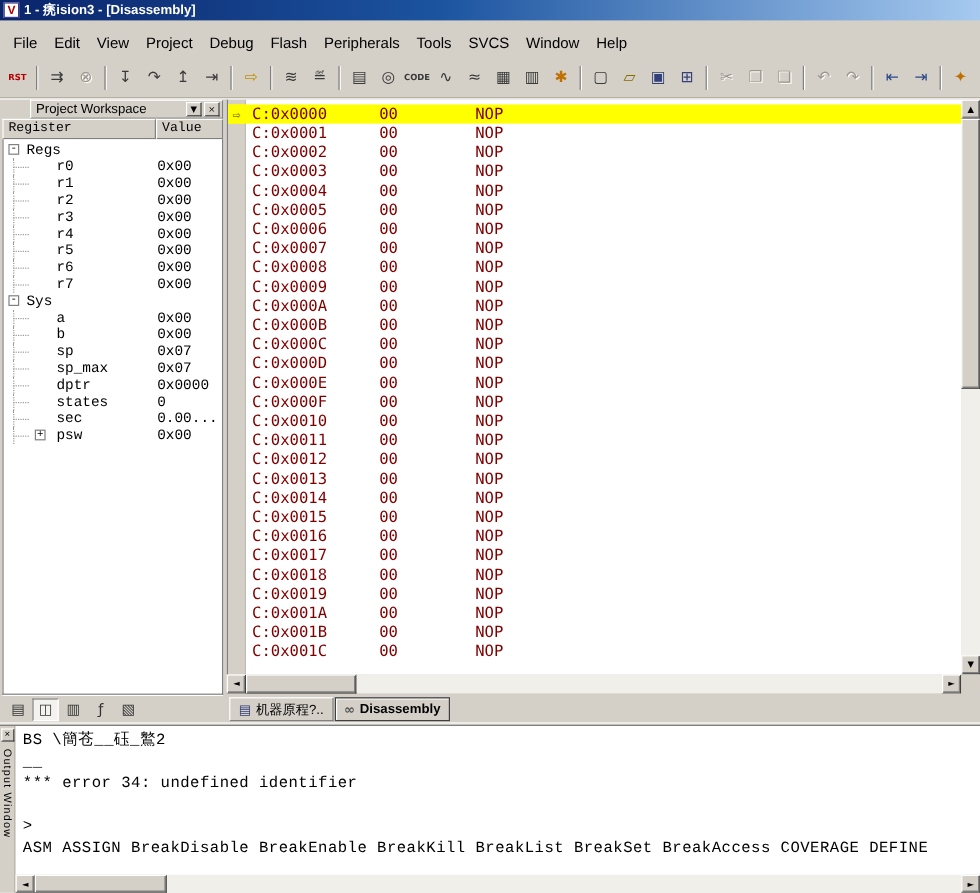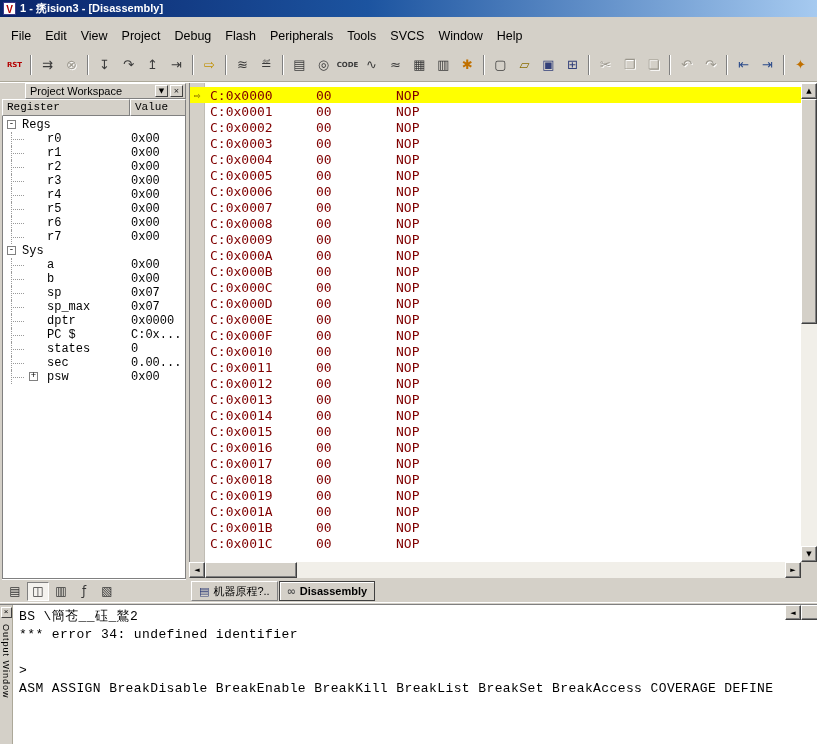--- a/index.html
+++ b/index.html
@@ -82,21 +82,21 @@
   .doc-tab.active{border-color:#404040;box-shadow:inset 1px 1px 0 #fff;font-weight:bold;}
   .doc-tab-icon{font-family:"DejaVu Sans",sans-serif;font-size:11px;color:#33407a;}
   .doc-tab.active .doc-tab-icon{color:#555;}
 
   
   .outsplit{height:3px;flex:0 0 auto;background:#d4d0c8;border-top:1px solid #fff;border-bottom:1px solid #808080;}
   .output{height:139px;flex:0 0 auto;display:flex;background:#fff;}
   .out-strip{width:13px;flex:0 0 auto;background:#d4d0c8;display:flex;flex-direction:column;align-items:center;border-right:1px solid #aca899;}
   .out-close{width:11px;height:11px;margin-top:2px;background:#d4d0c8;border:1px solid;border-color:#fff #404040 #404040 #fff;font-size:8px;line-height:8px;text-align:center;color:#000;}
   .out-label{writing-mode:vertical-rl;font-size:9px;color:#000;margin-top:6px;letter-spacing:1px;white-space:nowrap;}
-  .out-main{flex:1 1 auto;min-width:0;display:flex;flex-direction:row;}
+  .out-main{flex:1 1 auto;min-width:0;display:flex;flex-direction:column;}
   .out-text{flex:1 1 auto;min-height:0;background:#fff;font-family:"Liberation Mono",monospace;font-size:13px;letter-spacing:0.4px;color:#000;padding:3px 0 0 6px;overflow:hidden;}
   .out-line{height:18px;line-height:18px;white-space:pre;}
   .out-hscroll{height:15px;flex:0 0 auto;display:flex;background:#f1efe9;}
   .out-hscroll .sb-btn{height:15px;}
   .hthumb.out{width:110px;}
 </style>
 </head>
 <body>
 
 <div class="app">
@@ -231,24 +231,20 @@
             <span class="lbl">sp</span>
             <span class="val">0x07</span>
           </div>
           <div class="tree-row lvl1 child">
             <span class="lbl">sp_max</span>
             <span class="val">0x07</span>
           </div>
           <div class="tree-row lvl1 child">
             <span class="lbl">dptr</span>
             <span class="val">0x0000</span>
-          </div>
-          <div class="tree-row lvl1 child">
-            <span class="lbl">PC $</span>
-            <span class="val">C:0x...</span>
           </div>
           <div class="tree-row lvl1 child">
             <span class="lbl">states</span>
             <span class="val">0</span>
           </div>
           <div class="tree-row lvl1 child">
             <span class="lbl">sec</span>
             <span class="val">0.00...</span>
           </div>
           <div class="tree-row lvl1 child">
@@ -336,20 +332,21 @@
   <div class="outsplit"></div>
 
   <div class="output">
     <div class="out-strip">
       <span class="out-close">×</span>
       <span class="out-label">Output Window</span>
     </div>
     <div class="out-main">
       <div class="out-text">
           <div class="out-line">BS \簡苍__砡_鸄2</div>
+          <div class="out-line">__</div>
           <div class="out-line">*** error 34: undefined identifier</div>
           <div class="out-line">&nbsp;</div>
           <div class="out-line">&gt;</div>
           <div class="out-line">ASM ASSIGN BreakDisable BreakEnable BreakKill BreakList BreakSet BreakAccess COVERAGE DEFINE</div>
         </div>
       <div class="out-hscroll">
         <div class="sb-btn">◄</div>
         <div class="htrack">
           <div class="hthumb out"></div>
         </div>

